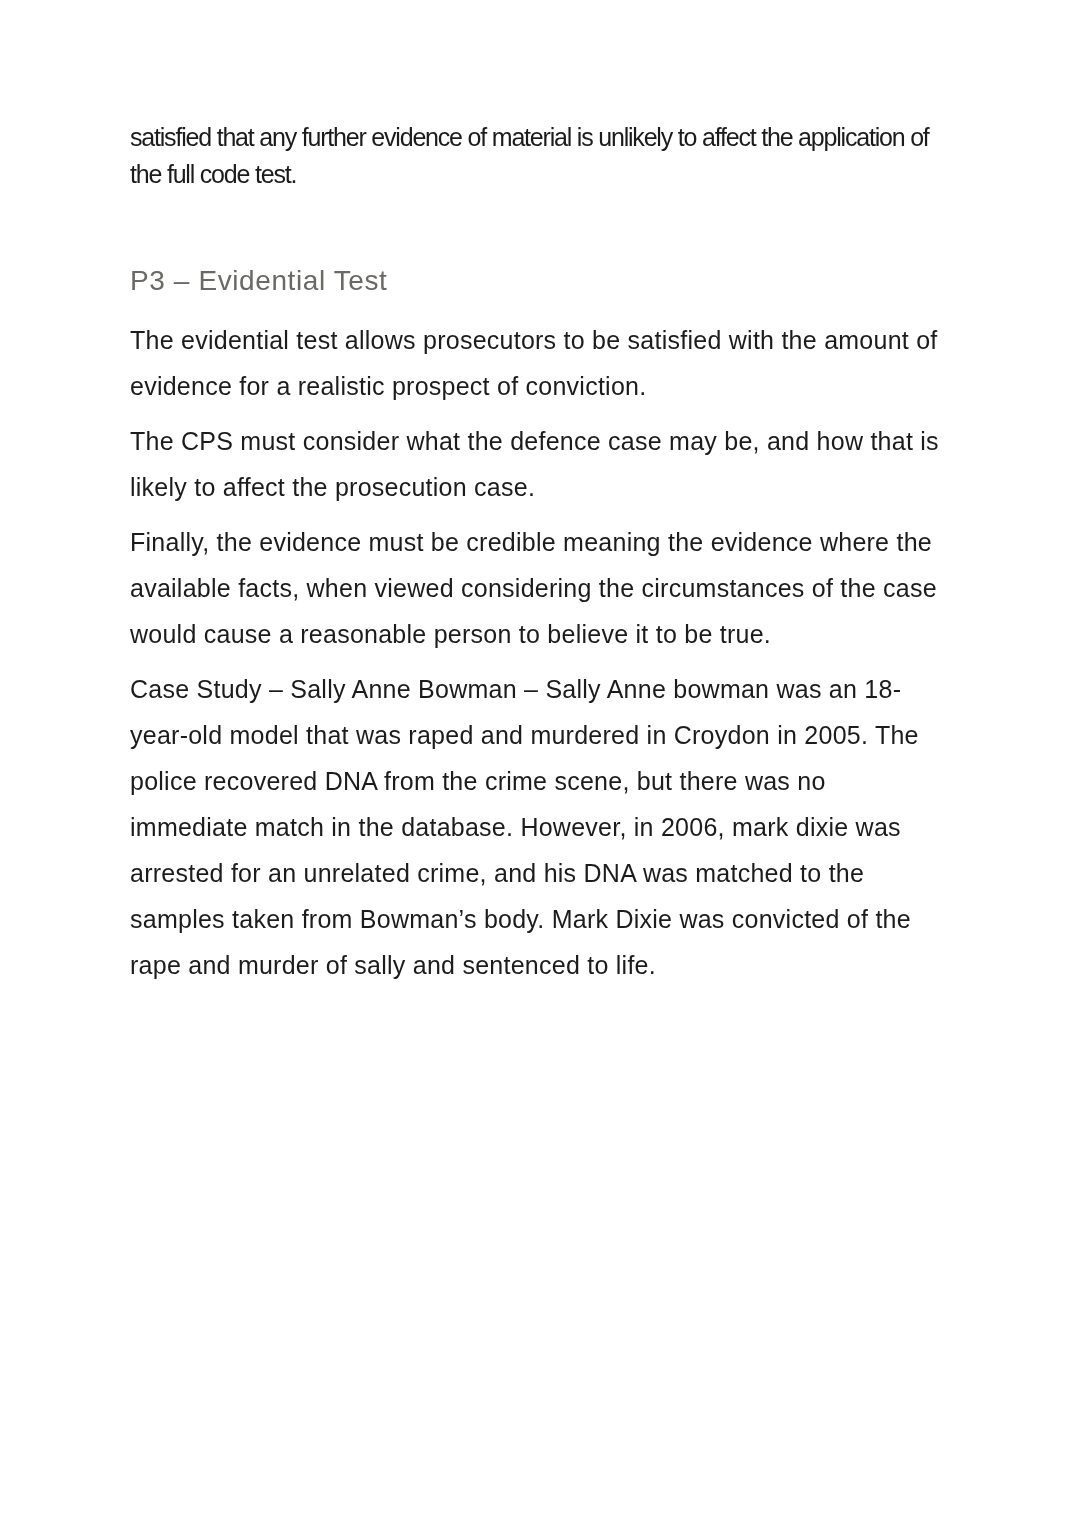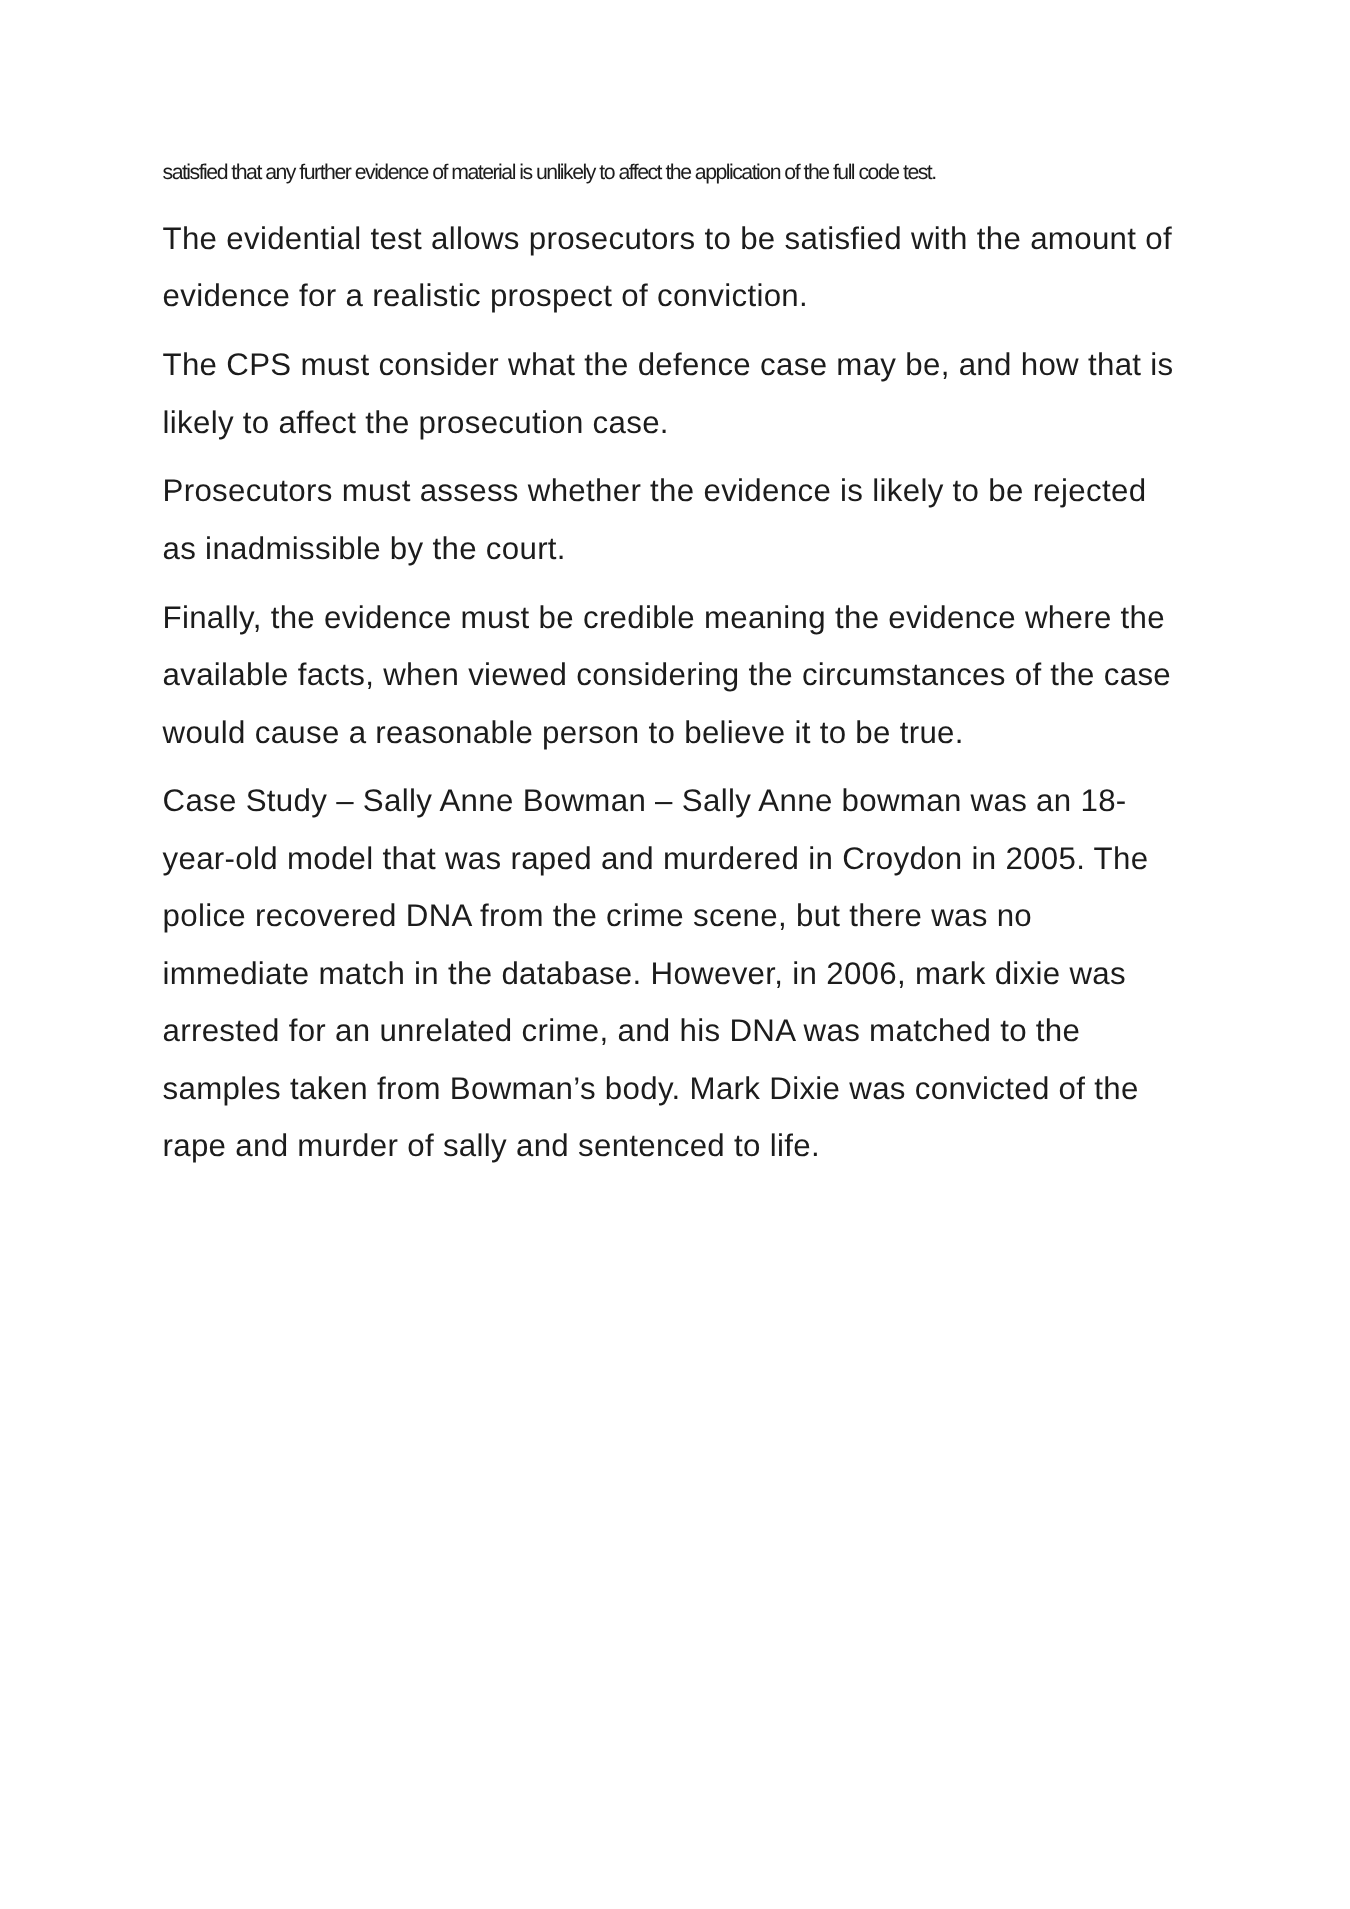--- a/index.html
+++ b/index.html
@@ -21,21 +21,21 @@
     position: absolute;
     top: 119px;
     left: 130px;
     width: 818px;
   }
   p.para {
     margin: 0;
     white-space: pre-wrap;
   }
   p.narrow {
-    font-size: 17px;
+    font-size: 25px;
     line-height: 37px;
     letter-spacing: -1.2px;
     margin-bottom: 12px;
     color: #1c1c1c;
   }
   p.spaced {
     font-size: 25px;
     line-height: 46px;
     letter-spacing: 0.25px;
     margin-bottom: 9px;
@@ -55,27 +55,27 @@
 </style>
 </head>
 <body>
 
 <div class="page">
   <div class="content">
 
     <p class="para narrow">satisfied that any further evidence of material is unlikely to affect the application of the full code test.</p>
 
 
+    <h2 class="section-heading">P3 – Evidential Test</h2>
 
     <p class="para spaced">The evidential test allows prosecutors to be satisfied with the amount of evidence for a realistic prospect of conviction.</p>
 
     <p class="para spaced">The CPS must consider what the defence case may be, and how that is likely to affect the prosecution case.</p>
 
 
-    <p class="para spaced">Prosecutors must assess whether the evidence is likely to be rejected as inadmissible by the court.</p>
 
 
     <p class="para spaced">Finally, the evidence must be credible meaning the evidence where the available facts, when viewed considering the circumstances of the case would cause a reasonable person to believe it to be true.</p>
 
     <p class="para spaced">Case Study – Sally Anne Bowman – Sally Anne bowman was an 18-year-old model that was raped and murdered in Croydon in 2005. The police recovered DNA from the crime scene, but there was no immediate match in the database. However, in 2006, mark dixie was arrested for an unrelated crime, and his DNA was matched to the samples taken from Bowman’s body. Mark Dixie was convicted of the rape and murder of sally and sentenced to life.</p>
 
   </div>
 </div>
 
 </body></html>

